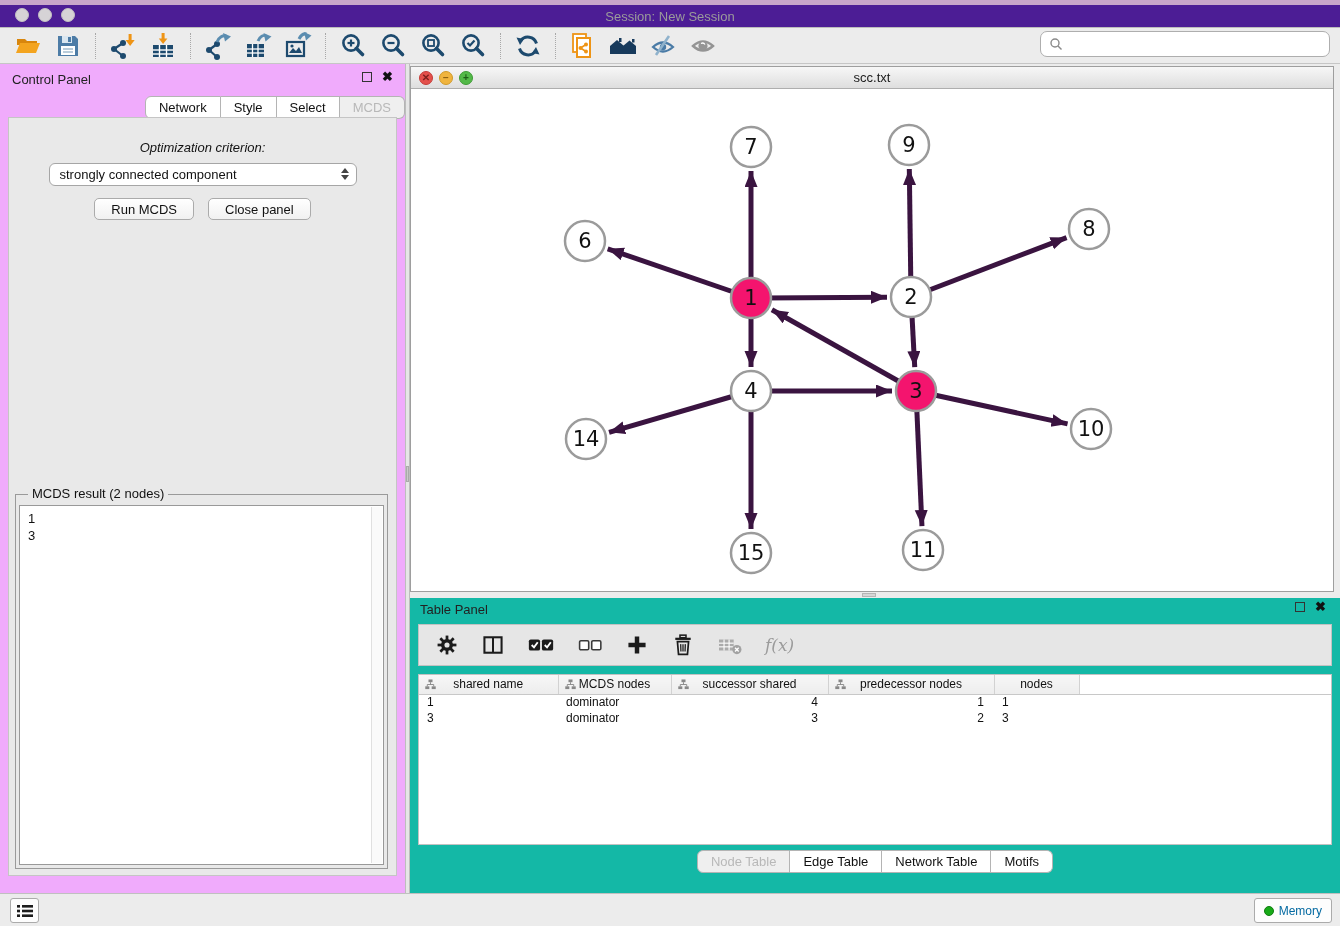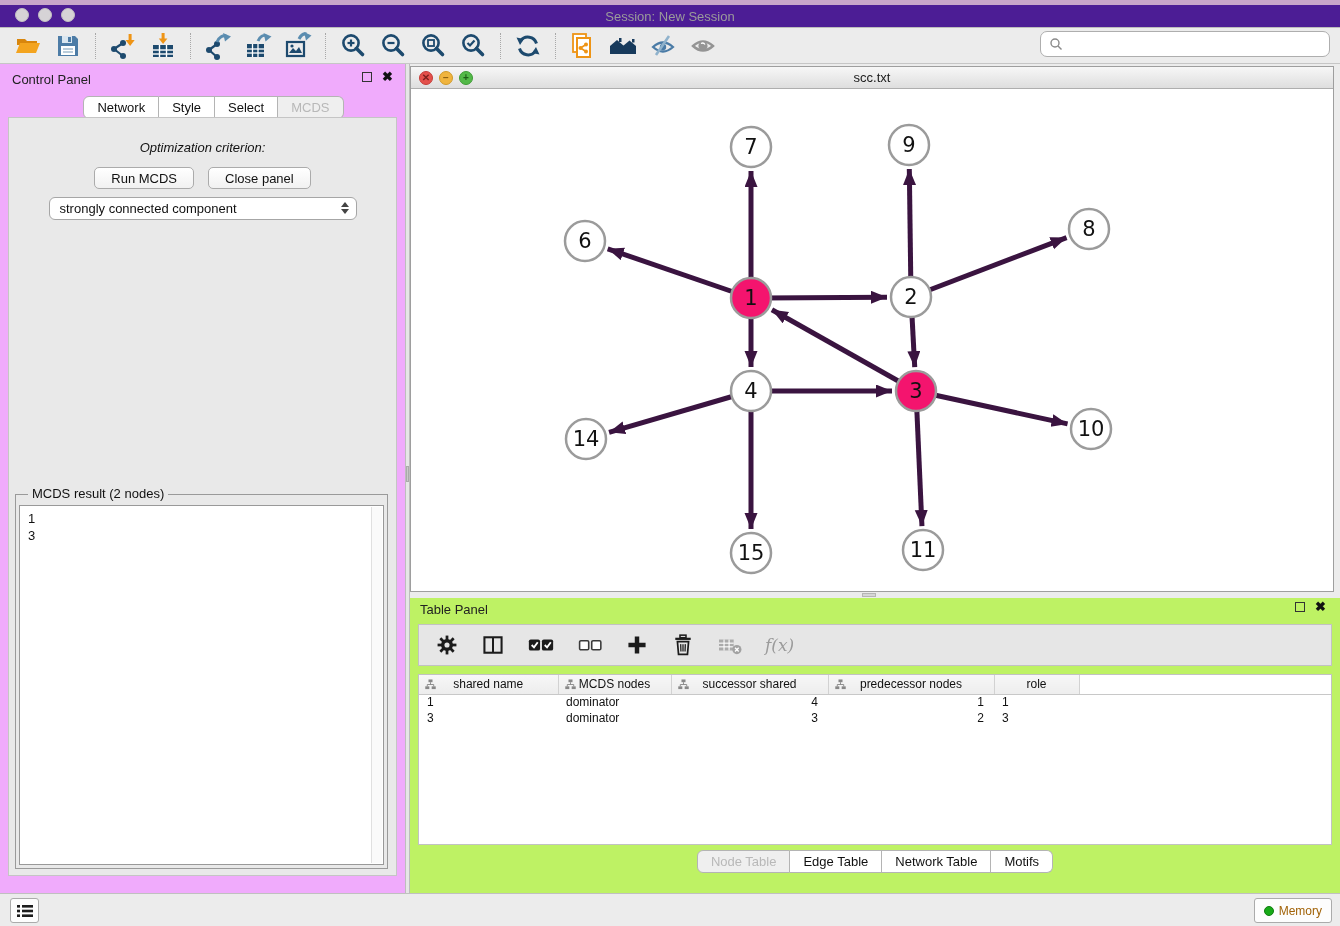--- a/index.html
+++ b/index.html
@@ -18,21 +18,21 @@
   .tb-icon { width:30px; height:30px; display:flex; align-items:center; justify-content:center; margin:0 5px; flex:0 0 auto; }
   .tb-sep { width:1px; height:26px; border-left:1px dotted #a8a8a8; margin:0 7px; flex:0 0 auto; }
   #search-box { position:absolute; right:10px; top:3px; width:290px; height:26px; background:#fff; border:1px solid #aeaeae; border-radius:7px; display:flex; align-items:center; padding-left:8px; }
 
   
   #control-panel { position:absolute; left:0; top:64px; width:405px; height:829px; background:#f0abfc; }
   #cp-header { position:absolute; left:12px; top:8px; font-size:13px; color:#222; }
   .panel-btns { position:absolute; right:12px; top:8px; display:flex; gap:10px; align-items:center; }
   .float-glyph { width:10px; height:10px; border:1.5px solid #333; display:inline-block; }
   .close-glyph { font-size:13px; font-weight:bold; color:#111; line-height:10px; }
-  #cp-tabs { position:absolute; left:11px; top:32px; width:100%; display:flex; justify-content:center; }
+  #cp-tabs { position:absolute; left:0; top:32px; width:100%; display:flex; justify-content:flex-end; }
   .tab { background:#fff; border:1px solid #b4b4b4; border-left:none; font-size:13px; color:#111; padding:3px 13px; cursor:default; }
   .tab:first-child { border-left:1px solid #b4b4b4; border-radius:6px 0 0 6px; }
   .tab:last-child { border-radius:0 6px 6px 0; }
   .tab.selected-dim { color:#b8b8b8; background:#efefef; }
   #cp-content { position:absolute; left:8px; top:53px; width:389px; height:759px; background:#e9e9e9; border:1px solid #c5c5c5; }
   #opt-label { margin-top:22px; text-align:center; font-size:13px; color:#111;font-style:italic; }
   #criterion-select { position:relative; margin:8px auto 0; width:308px; height:23px; background:#fff; border:1px solid #a6a6a6; border-radius:6px; font-size:13px; color:#111; line-height:21px; padding-left:10px; }
   #criterion-select .stepper { position:absolute; right:7px; top:4px; display:flex; flex-direction:column; gap:2px; }
   .tri-up { width:0; height:0; border-left:4px solid transparent; border-right:4px solid transparent; border-bottom:5px solid #444; }
   .tri-down { width:0; height:0; border-left:4px solid transparent; border-right:4px solid transparent; border-top:5px solid #444; }
@@ -54,39 +54,39 @@
   #network-window { position:absolute; left:410px; top:66px; width:924px; height:526px; background:#fff; border:1px solid #9e9e9e; }
   #nw-titlebar { position:relative; height:22px; background:linear-gradient(#f7f7f7,#dedede); border-bottom:1px solid #aeaeae; }
   #nw-title { position:absolute; left:0; right:0; top:3px; text-align:center; font-size:13px; color:#1a1a1a; }
   .tl { position:absolute; top:4px; width:14px; height:14px; border-radius:50%; font-size:10px; font-weight:bold; display:flex; align-items:center; justify-content:center; line-height:1; }
   .tl.red { left:8px; background:#e4504b; border:1px solid #c43c38; color:#7c201d; }
   .tl.yellow { left:28px; background:#f0b43e; border:1px solid #d09a2a; color:#8a5f10; }
   .tl.green { left:48px; background:#53b948; border:1px solid #3f9a36; color:#1d5c17; }
   #graph-wrap { position:relative; width:922px; height:502px; background:#fff; }
 
   
-  #table-panel { position:absolute; left:410px; top:598px; width:930px; height:295px; background:#bef264; }
+  #table-panel { position:absolute; left:410px; top:598px; width:930px; height:295px; background:#14b8a6; }
   #tp-title { position:absolute; left:10px; top:4px; font-size:13px; color:#222; }
   #tp-btns { position:absolute; right:14px; top:4px; display:flex; gap:10px; align-items:center; }
   #tp-toolbar { position:absolute; left:8px; right:8px; top:26px; height:42px; background:#e6e6e6; border:1px solid #c2c2c2; display:flex; align-items:center; padding-left:16px; gap:22px; }
   .tpt-icon { display:flex; align-items:center; justify-content:center; height:28px; }
   #fx-label { font-family:"DejaVu Serif","Liberation Serif",serif; font-style:italic; font-size:17px; color:#9b9b9b; }
   #tp-table-wrap { position:absolute; left:8px; right:8px; top:76px; height:171px; background:#fff; border:1px solid #c2c2c2; overflow:hidden; }
   table#node-table { border-collapse:collapse; width:100%; table-layout:fixed; font-size:12px; color:#111; }
   #node-table th { height:19px; background:linear-gradient(#f7f7f7,#ededed); border-right:1px solid #d2d2d2; border-bottom:1px solid #c8c8c8; font-weight:normal; position:relative; text-align:center; }
   #node-table th .th-label { display:inline-block; }
   #node-table th .tree-ic { position:absolute; left:6px; top:4px; }
   #node-table td { height:16px; padding:0 8px; white-space:nowrap; overflow:hidden; }
   #node-table td.num { text-align:right; padding-right:10px; }
   #tp-tabs { position:absolute; left:0; right:0; top:252px; display:flex; justify-content:center; }
 
   
   #statusbar { position:absolute; left:0; top:893px; width:1340px; height:33px; background:#ececec; border-top:1px solid #c0c0c0; }
   #list-btn { position:absolute; left:10px; top:4px; width:29px; height:25px; background:#fdfdfd; border:1px solid #ababab; border-radius:3px; display:flex; align-items:center; justify-content:center; }
-  #memory-btn { position:absolute; right:8px; top:4px; height:25px; background:#fdfdfd; border:1px solid #ababab; border-radius:3px; display:flex; align-items:center; gap:5px; padding:0 9px; font-size:12px; color:#a16207; }
+  #memory-btn { position:absolute; right:8px; top:4px; height:25px; background:#fdfdfd; border:1px solid #ababab; border-radius:3px; display:flex; align-items:center; gap:5px; padding:0 9px; font-size:12px; color:#0369a1; }
   #memory-dot { width:10px; height:10px; border-radius:50%; background:#18aa18; border:1px solid #0f7d0f; }
 </style>
 </head>
 <body>
 
 <div id="app">
 
   <div id="titlebar">
     <div class="accent"></div>
     <div class="traffic gray" style="left:15px;"></div>
@@ -266,30 +266,30 @@
       <span class="close-glyph">✖</span>
     </div>
     <div id="cp-tabs">
       <span class="tab">Network</span>
       <span class="tab">Style</span>
       <span class="tab">Select</span>
       <span class="tab selected-dim">MCDS</span>
     </div>
     <div id="cp-content">
       <div id="opt-label">Optimization criterion:</div>
-      <div id="cp-buttons">
-        <button class="mac-btn">Run MCDS</button>
-        <button class="mac-btn">Close panel</button>
-      </div>
       <div id="criterion-select">
         <span>strongly connected component</span>
         <span class="stepper">
             <span class="tri-up"></span>
             <span class="tri-down"></span>
           </span>
+      </div>
+      <div id="cp-buttons">
+        <button class="mac-btn">Run MCDS</button>
+        <button class="mac-btn">Close panel</button>
       </div>
       <div id="result-box">
         <div id="result-legend">MCDS result (2 nodes)</div>
         <div id="result-area">
           <div id="result-lines">
             <div>1</div>
             <div>3</div>
           </div>
           <div id="result-scrollbar"></div>
         </div>
@@ -479,21 +479,21 @@
                   <path d="M6 3.5V6M2.5 8V6h7v2" stroke="#888" fill="none"></path>
                 </svg><span class="th-label">successor shared</span></th>
             <th><svg class="tree-ic" width="11" height="11" viewBox="0 0 12 12">
                   <g fill="#888">
                     <rect x="3.8" y="0.5" width="4.4" height="3"></rect>
                     <rect x="0.3" y="8" width="4.4" height="3"></rect>
                     <rect x="7.3" y="8" width="4.4" height="3"></rect>
                   </g>
                   <path d="M6 3.5V6M2.5 8V6h7v2" stroke="#888" fill="none"></path>
                 </svg><span class="th-label">predecessor nodes</span></th>
-            <th><span class="th-label">role</span></th>
+            <th><span class="th-label">nodes</span></th>
             <th style="border-right:none;background:#fff;"></th>
           </tr>
         </thead>
         <tbody>
           <tr>
             <td>1</td>
             <td>dominator</td>
             <td class="num">4</td>
             <td class="num">1</td>
             <td>1</td>

